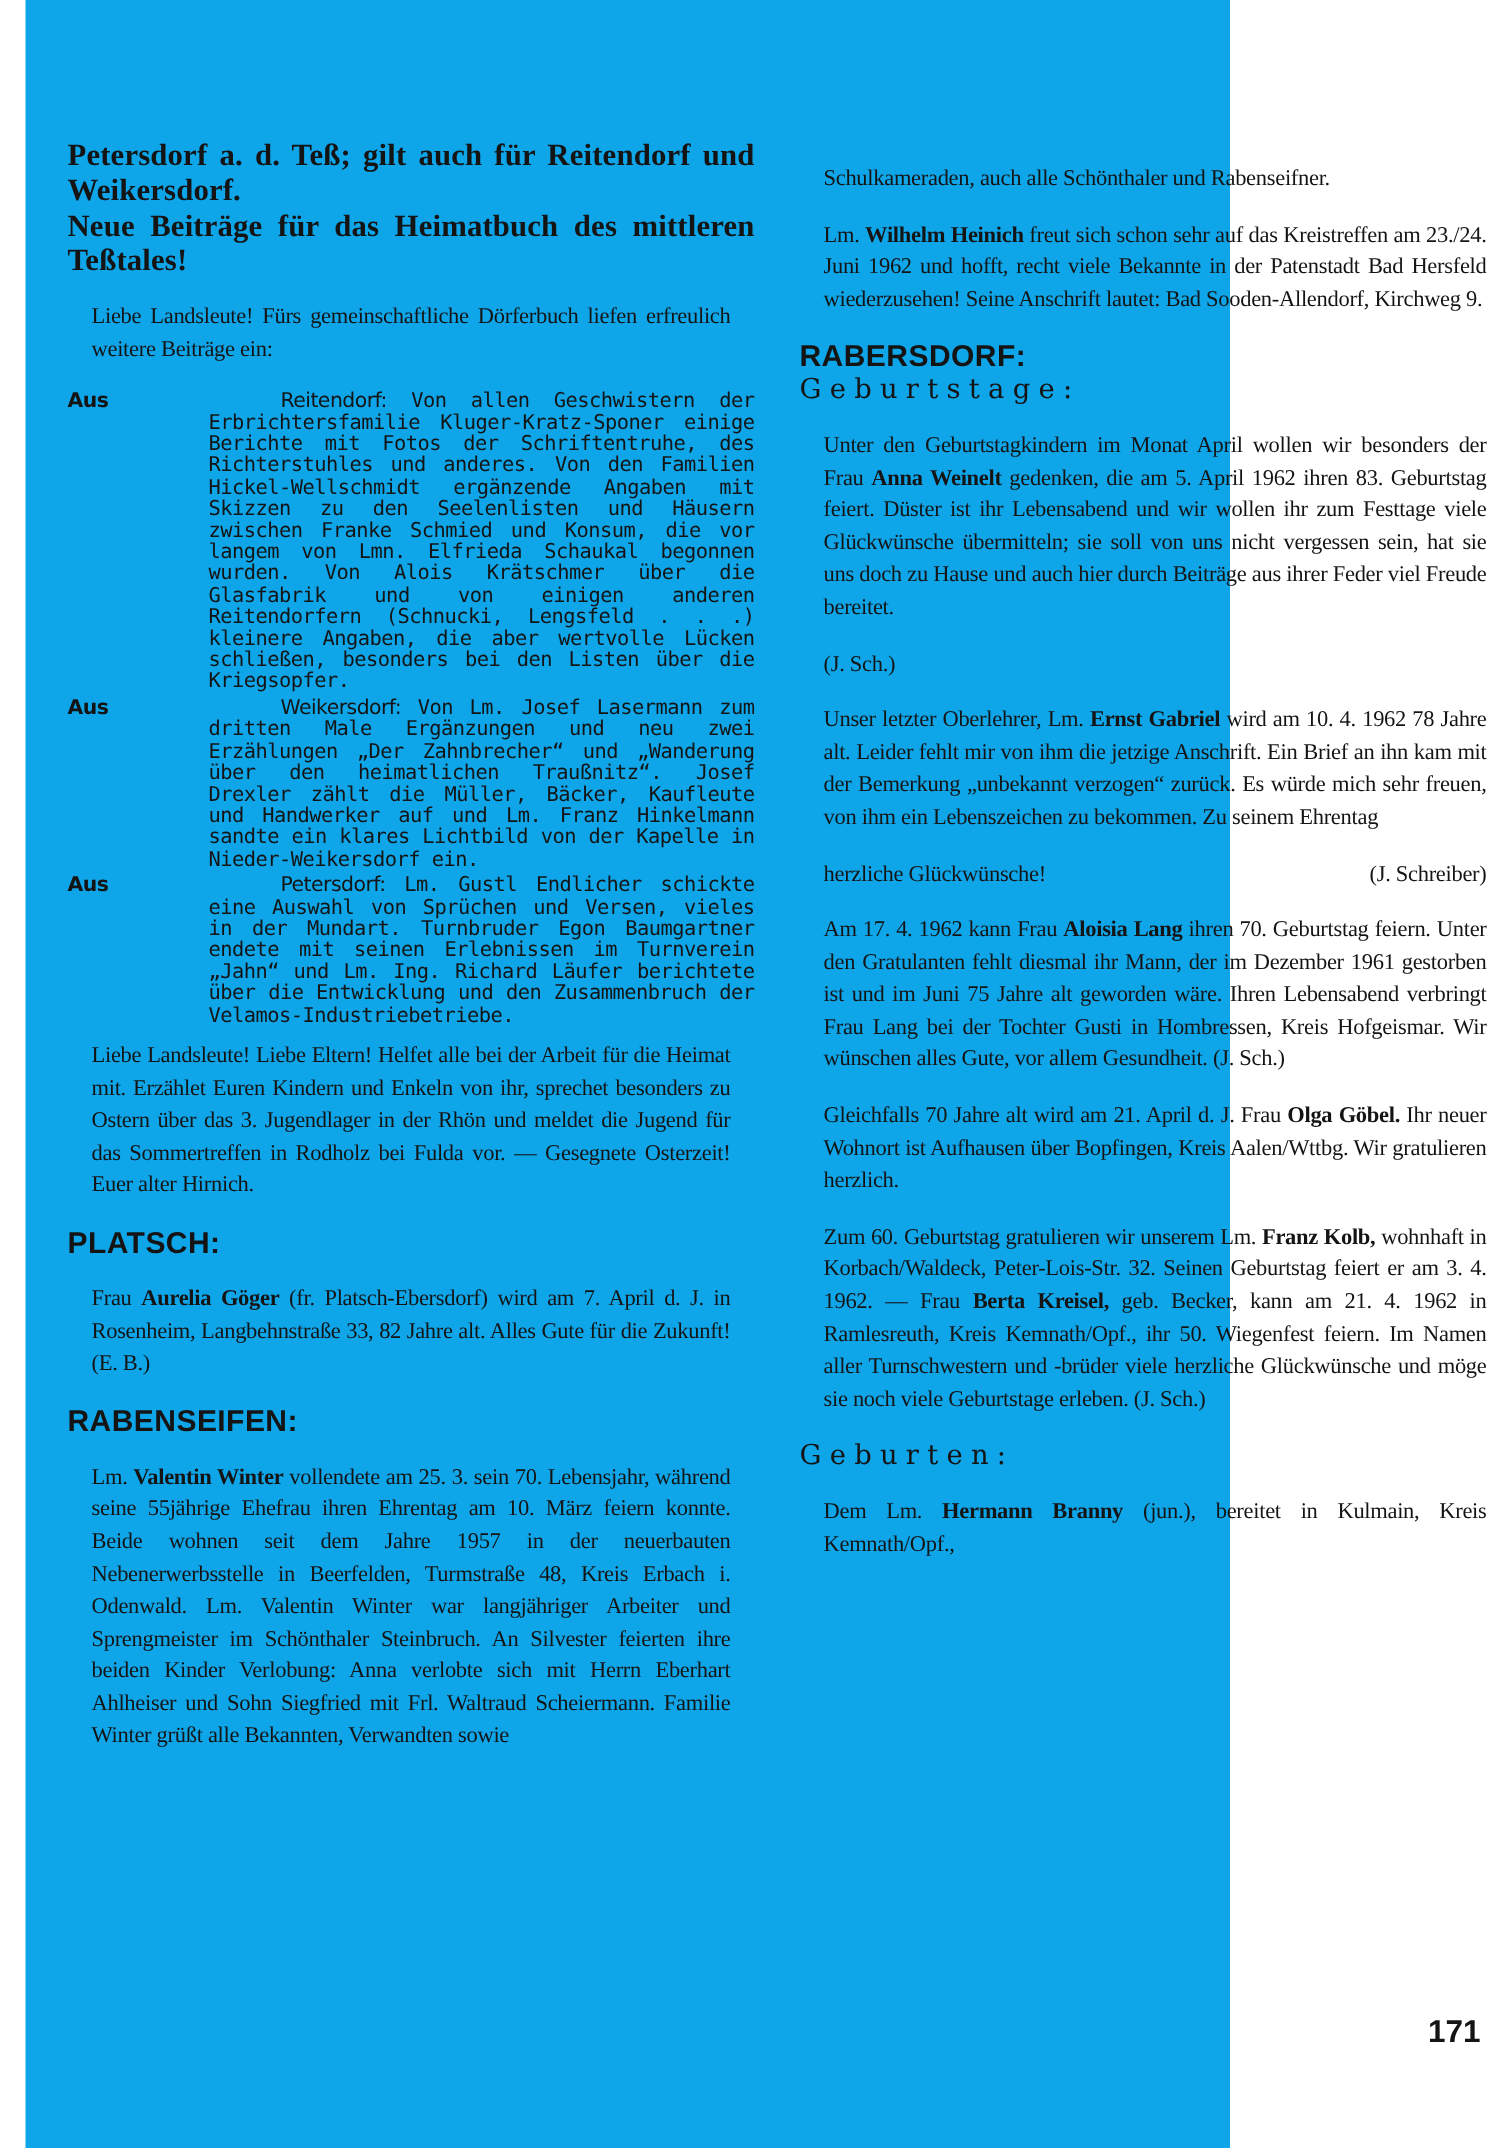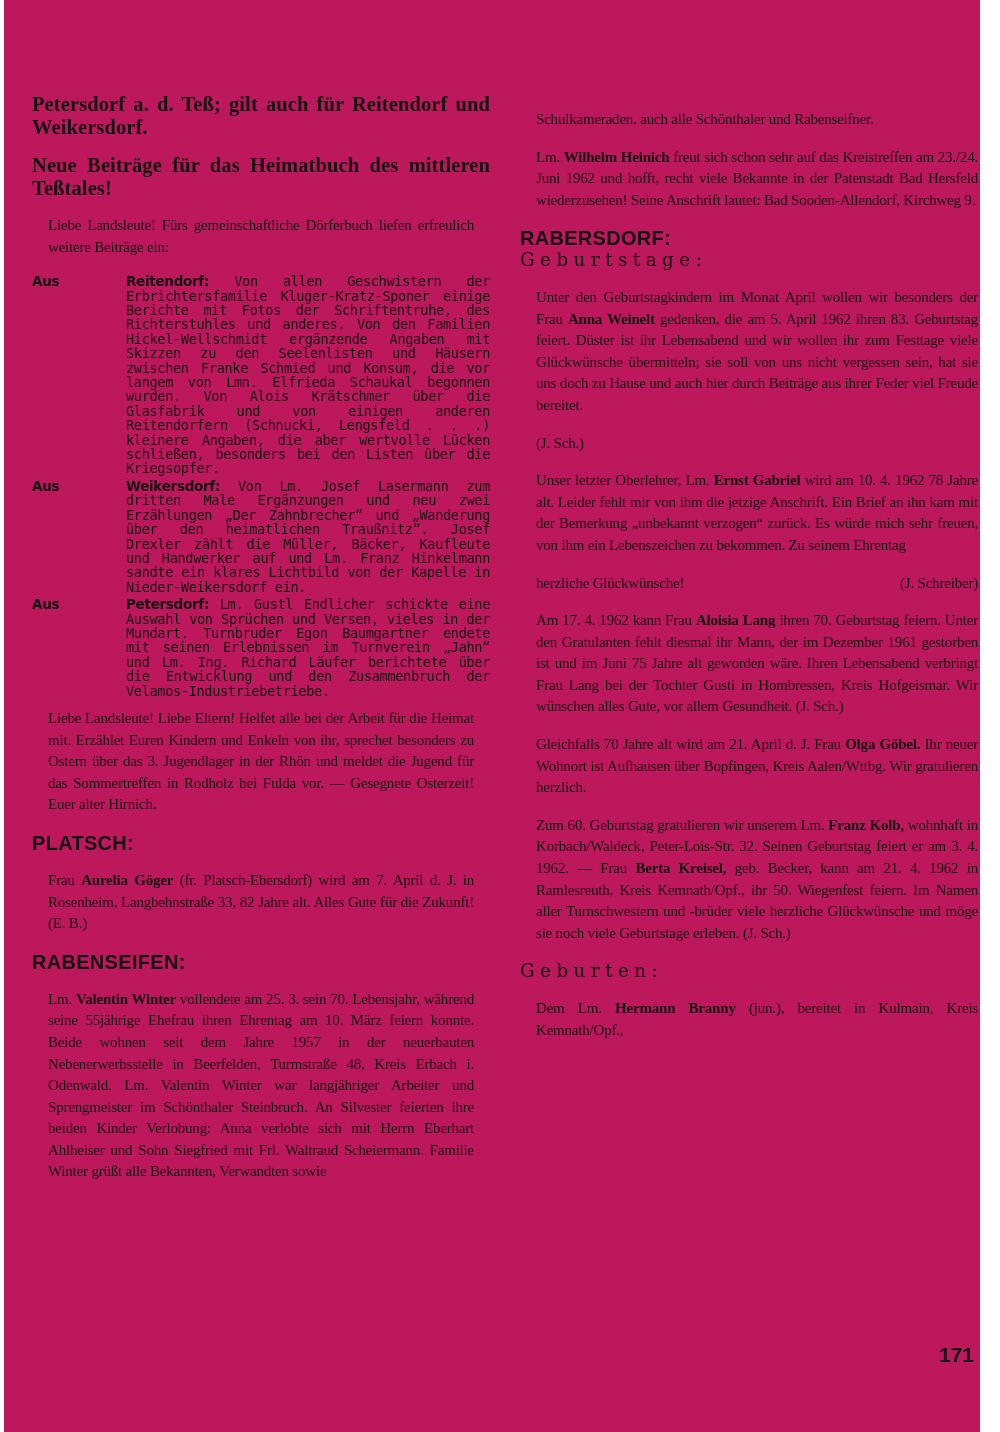--- a/index.html
+++ b/index.html
@@ -1,17 +1,17 @@
 <!DOCTYPE html>
 <html><head>
   <meta charset="utf-8">
   <style>
     html, body { margin: 0; padding: 0; background: #ffffff; }
     body { width: 1000px; height: 1432px; position: relative; overflow: hidden; color: #141414; }
-    .page { position: absolute; left: 4px; top: 0; width: 976px; height: 1432px; background: #be185d; }
+    .page { position: absolute; left: 17px; top: 0; width: 803px; height: 1432px; background: #0ea5e9; }
     .col { position: absolute; top: 93px; }
     .col-left { left: 28px; width: 458px; }
     .col-right { left: 516px; width: 474px; }
     .head-bold {
       font-family: "Liberation Serif", "DejaVu Serif", serif;
       font-weight: bold; font-size: 20.5px; line-height: 22.5px; margin: 0;
       text-align: justify; text-align-last: left; letter-spacing: 0.1px;
     }
     .body-text {
       font-family: Liberation Serif, serif;
@@ -22,42 +22,42 @@
     .small-block {
       font-family: "DejaVu Sans Mono", "Liberation Mono", monospace;
       font-size: 13.6px; line-height: 14.4px; margin: 3px 0 0 0;
       position: relative; padding-left: 94px; text-align: justify; letter-spacing: -0.35px;
     }
     .small-block .aus {
       position: absolute; left: 0; top: 0;
       font-family: "DejaVu Sans", "Liberation Sans", sans-serif; font-weight: bold; font-size: 13.6px;
     }
     .small-block .place {
-      font-family: "DejaVu Sans", "Liberation Sans", sans-serif; font-weight: bold;
+      font-family: "DejaVu Sans", "Liberation Sans", sans-serif; font-weight: normal; margin-left: 48px;
     }
     .section-title {
       font-family: Liberation Sans, sans-serif;
       font-weight: bold; font-size: 20px; line-height: 22px; margin: 10px 0 0 0; letter-spacing: 0.3px;
     }
     .spaced { letter-spacing: 5.5px; font-family: "DejaVu Serif", serif; font-size: 18.3px; line-height: 21.6px; margin: 0; }
     .right-align { text-align: left; }
     .signature-line { display: flex; justify-content: space-between; }
     .page-number {
       position: absolute; left: 935px; top: 1343px;
       font-family: Liberation Sans, sans-serif; font-weight: bold; font-size: 21px;
     }
   </style>
 </head>
 <body>
 
 <div class="page">
 
   <div class="col col-left">
     <p class="head-bold">Petersdorf a. d. Teß; gilt auch für Reitendorf und Weikersdorf.</p>
-    <p class="head-bold" style="margin-top:16px;">Neue Beiträge für das Heimatbuch des mittleren Teßtales!</p>
+    <p class="head-bold" style="margin-top:2px;">Neue Beiträge für das Heimatbuch des mittleren Teßtales!</p>
     <p class="body-text">Liebe Landsleute! Fürs gemeinschaftliche Dörferbuch liefen erfreulich weitere Beiträge ein:</p>
 
     <div class="small-block">
       <span class="aus">Aus</span><span class="place">Reitendorf:</span> <span>Von allen Geschwistern der Erbrichtersfamilie Kluger-Kratz-Sponer einige Berichte mit Fotos der Schriftentruhe, des Richterstuhles und anderes. Von den Familien Hickel-Wellschmidt ergänzende Angaben mit Skizzen zu den Seelenlisten und Häusern zwischen Franke Schmied und Konsum, die vor langem von Lmn. Elfrieda Schaukal begonnen wurden. Von Alois Krätschmer über die Glasfabrik und von einigen anderen Reitendorfern (Schnucki, Lengsfeld . . .) kleinere Angaben, die aber wertvolle Lücken schließen, besonders bei den Listen über die Kriegsopfer.</span>
     </div>
     <div class="small-block">
       <span class="aus">Aus</span><span class="place">Weikersdorf:</span> <span>Von Lm. Josef Lasermann zum dritten Male Ergänzungen und neu zwei Erzählungen „Der Zahnbrecher“ und „Wanderung über den heimatlichen Traußnitz“. Josef Drexler zählt die Müller, Bäcker, Kaufleute und Handwerker auf und Lm. Franz Hinkelmann sandte ein klares Lichtbild von der Kapelle in Nieder-Weikersdorf ein.</span>
     </div>
     <div class="small-block">
       <span class="aus">Aus</span><span class="place">Petersdorf:</span> <span>Lm. Gustl Endlicher schickte eine Auswahl von Sprüchen und Versen, vieles in der Mundart. Turnbruder Egon Baumgartner endete mit seinen Erlebnissen im Turnverein „Jahn“ und Lm. Ing. Richard Läufer berichtete über die Entwicklung und den Zusammenbruch der Velamos-Industriebetriebe.</span>

